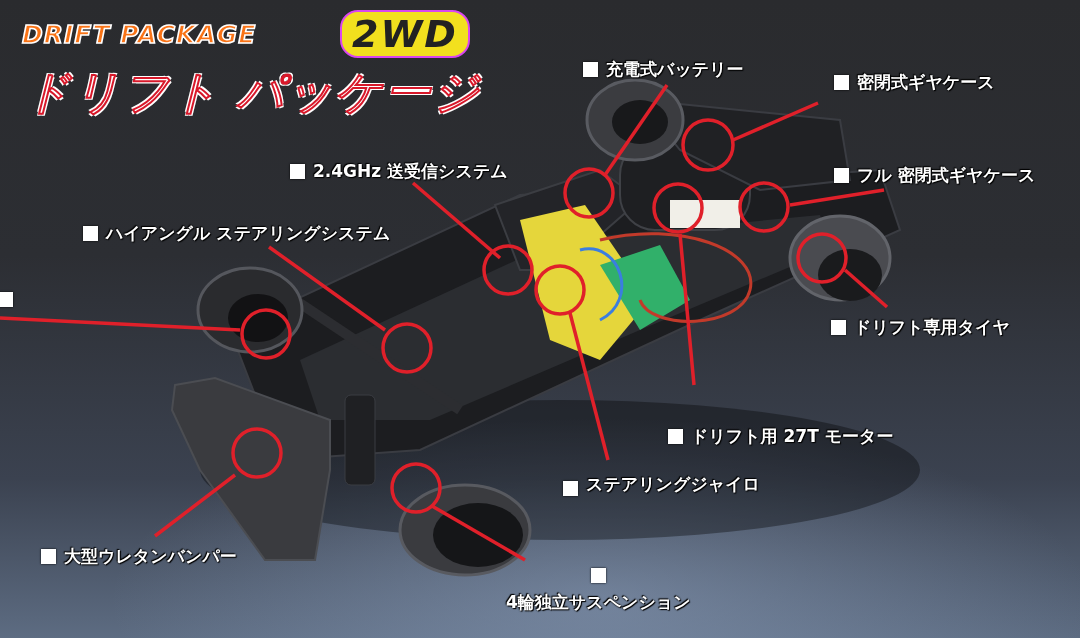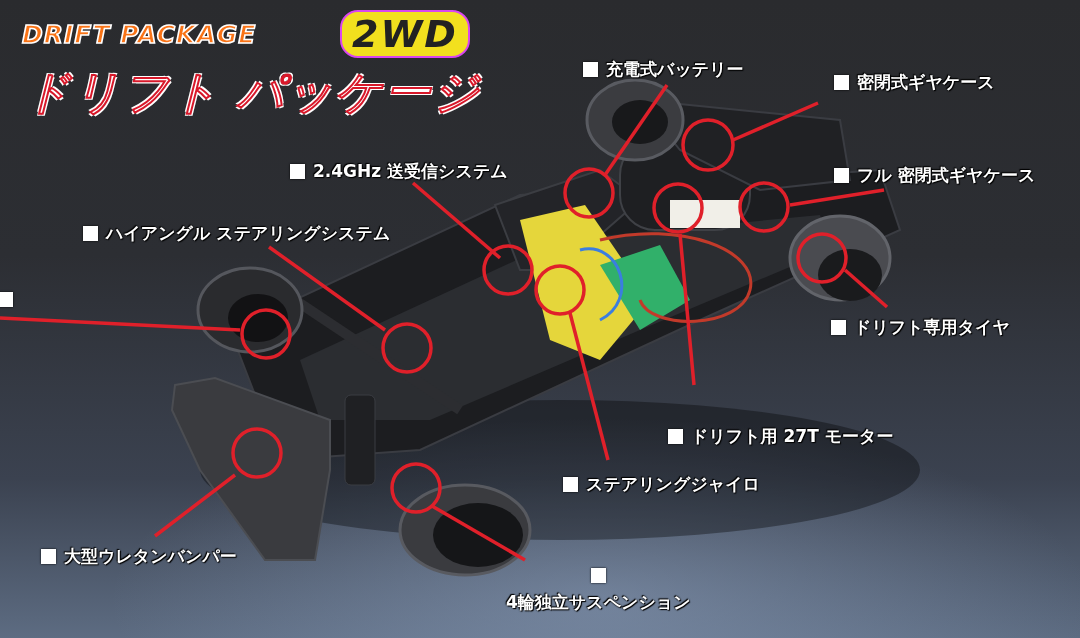--- a/index.html
+++ b/index.html
@@ -144,21 +144,21 @@
   <span class="sq"></span>
 </div>
 <div class="callout" style="left:831px; top:316px;">
   <span class="sq"></span>
   <span>ドリフト専用タイヤ</span>
 </div>
 <div class="callout" style="left:668px; top:395px;margin-top:30px;">
   <span class="sq"></span>
   <span>ドリフト用 27T モーター</span>
 </div>
-<div class="callout" style="left:563px; top:473px;">
+<div class="callout" style="left:563px; top:473px;align-items:flex-end;">
   <span class="sq"></span>
   <span>ステアリングジャイロ</span>
 </div>
 <div class="callout" style="left:41px; top:545px;font-family:Liberation Serif, serif;">
   <span class="sq"></span>
   <span>大型ウレタンバンパー</span>
 </div>
 <div class="callout" style="left:506px; top:568px;flex-direction:column;">
   <span class="sq"></span>
   <span>4輪独立サスペンション</span>

